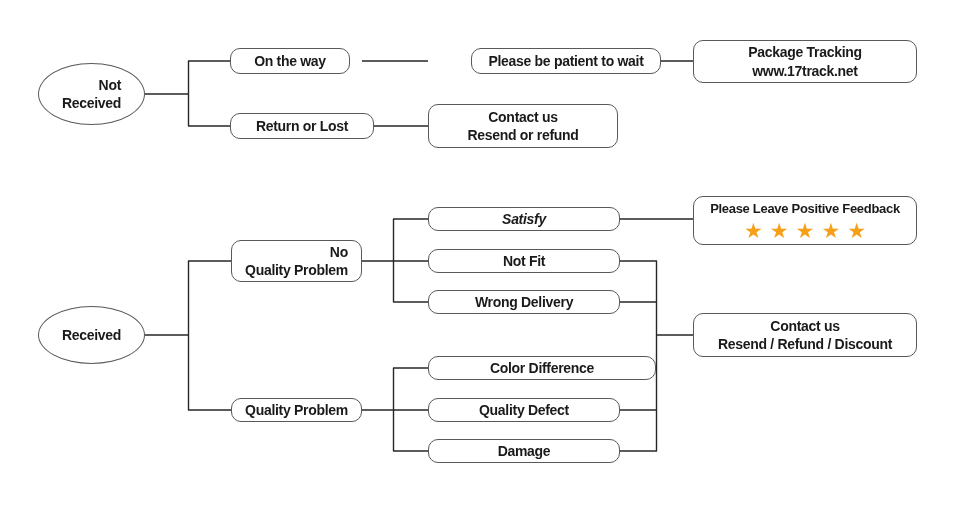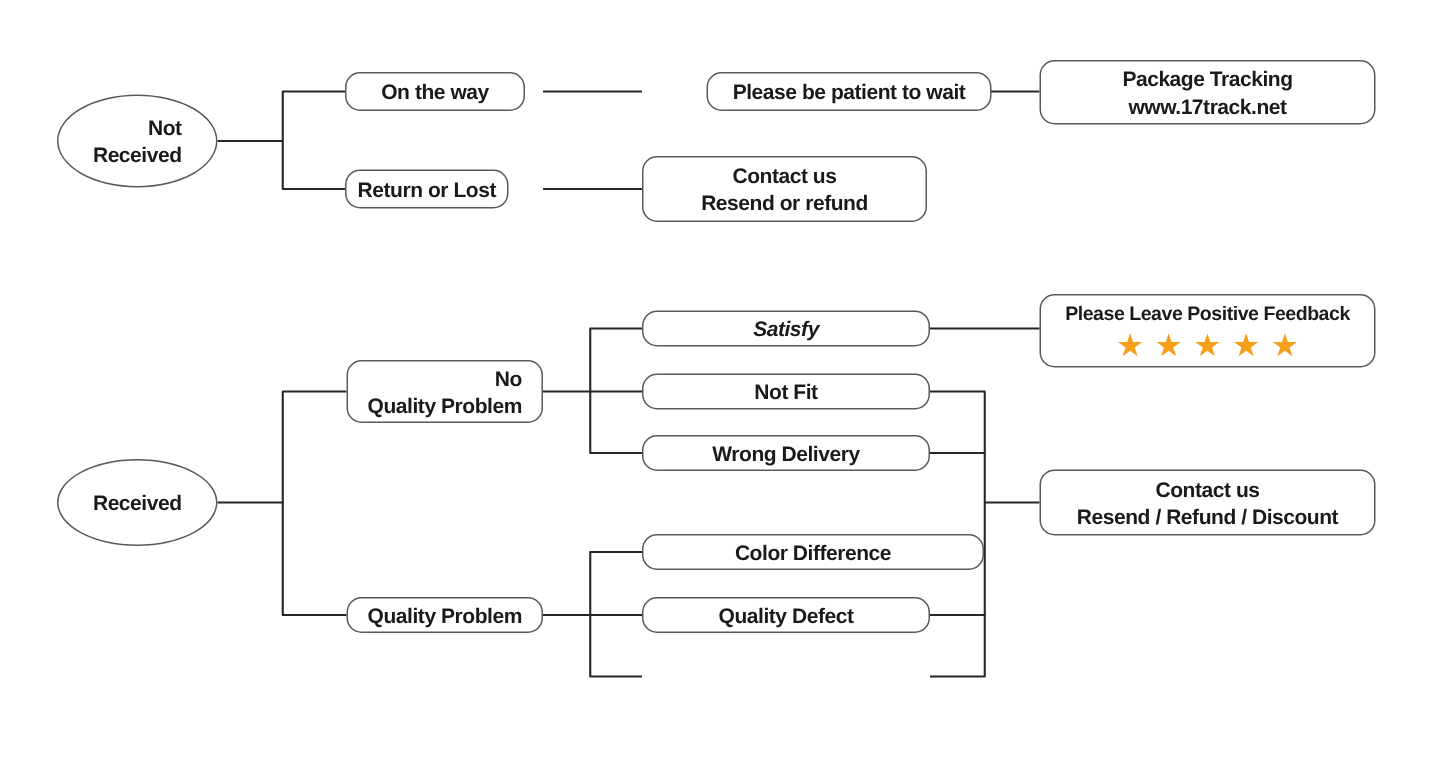--- a/index.html
+++ b/index.html
@@ -47,21 +47,21 @@
     letter-spacing: 7px;
     padding-left: 7px;
     margin-top: 2px;
     font-weight: 400;
   }
   
   #n-not-received   { left: 38px;  top: 63px;  width: 107px; height: 62px; text-align: right; }
   #n-on-the-way     { left: 230px; top: 48px;  width: 120px; height: 26px; }
   #n-please-wait    { left: 428px; top: 48px;  width: 190px; height: 26px; margin-left: 43px; }
   #n-package        { left: 693px; top: 40px;  width: 224px; height: 43px; }
-  #n-return-lost    { left: 230px; top: 113px; width: 109px; height: 26px; }
+  #n-return-lost    { left: 230px; top: 113px; width: 144px; height: 26px; }
   #n-contact-top    { left: 428px; top: 104px; width: 190px; height: 44px; }
   #n-received       { left: 38px;  top: 306px; width: 107px; height: 58px; }
   #n-no-quality     { left: 231px; top: 240px; width: 131px; height: 42px; text-align: right; }
   #n-quality        { left: 231px; top: 398px; width: 131px; height: 24px; }
   #n-satisfy        { left: 428px; top: 207px; width: 192px; height: 24px; font-style: italic; }
   #n-not-fit        { left: 428px; top: 249px; width: 192px; height: 24px; }
   #n-wrong-delivery { left: 428px; top: 290px; width: 192px; height: 24px; }
   #n-color-diff     { left: 428px; top: 356px; width: 228px; height: 24px; }
   #n-quality-defect { left: 428px; top: 398px; width: 192px; height: 24px; }
   #n-damage         { left: 428px; top: 439px; width: 192px; height: 24px; }
@@ -132,20 +132,21 @@
   <div class="node" id="n-satisfy">Satisfy</div>
 
   <div class="node" id="n-not-fit">Not Fit</div>
 
   <div class="node" id="n-wrong-delivery">Wrong Delivery</div>
 
   <div class="node" id="n-color-diff">Color Difference</div>
 
   <div class="node" id="n-quality-defect">Quality Defect</div>
 
+  <div class="node" id="n-damage">Damage</div>
 
   <div class="node" id="n-feedback">
     <span class="feedback-title">Please Leave Positive Feedback</span>
     <span class="stars">★★★★★</span>
   </div>
 
   <div class="node" id="n-contact-bottom">Contact us
 Resend / Refund / Discount</div>
 
 </div>

